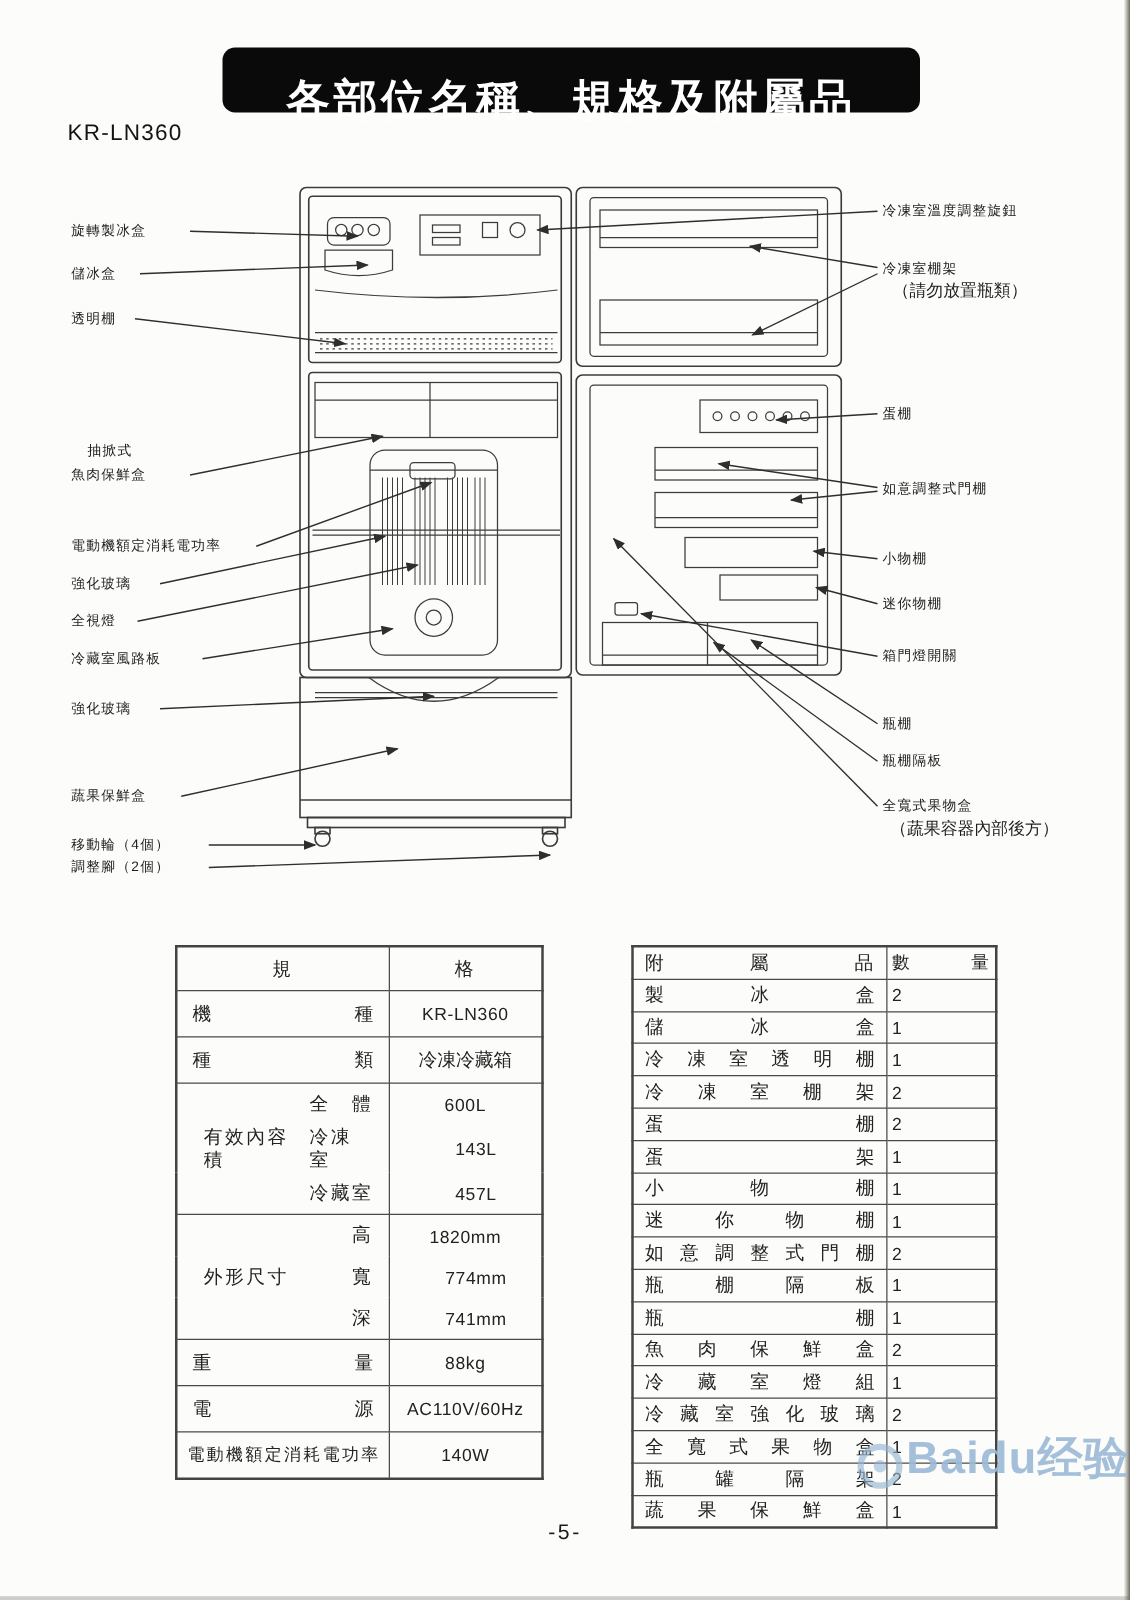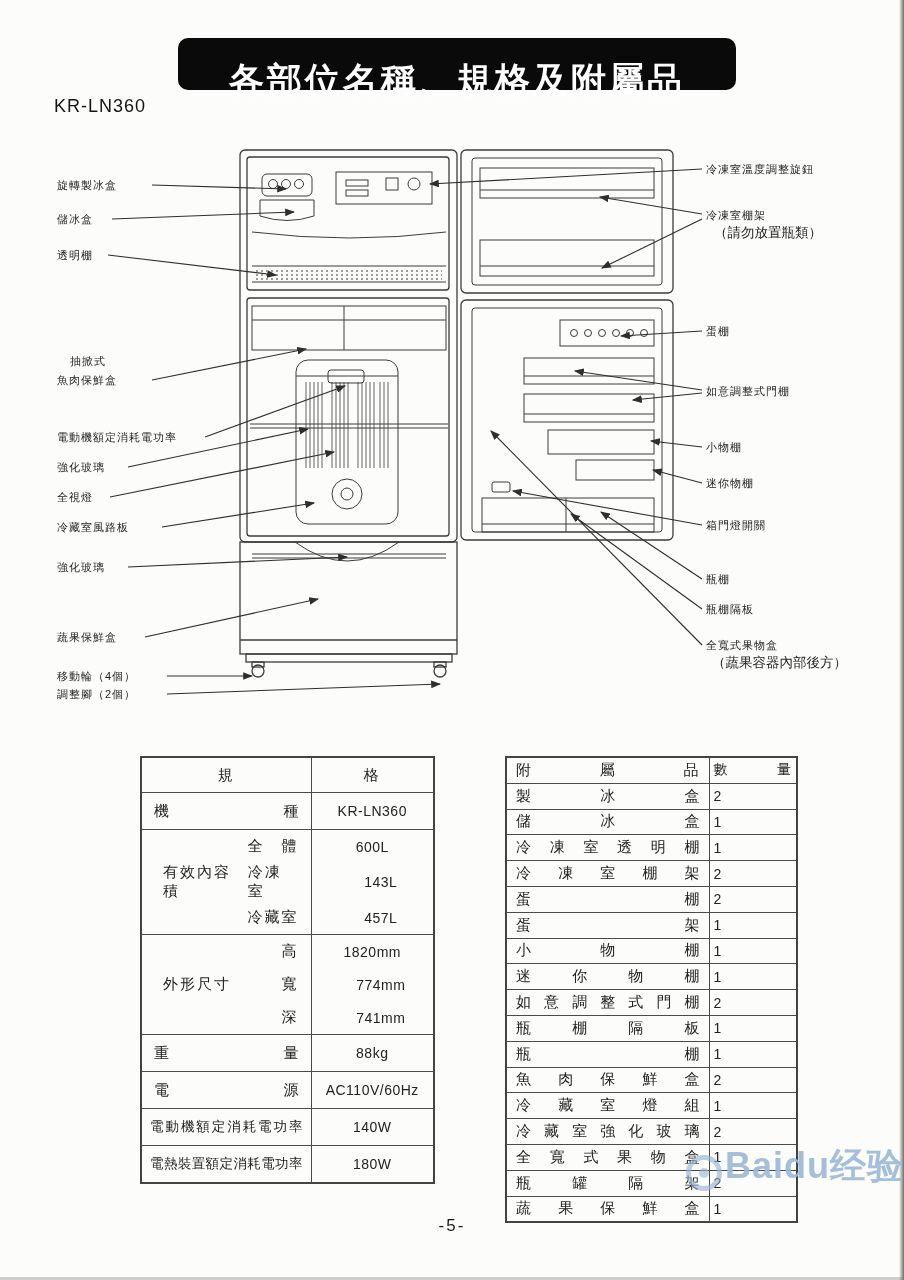--- a/index.html
+++ b/index.html
@@ -265,20 +265,24 @@
       </colgroup>
     <tbody>
         <tr class="hdr">
       <td>規</td>
       <td>格</td>
     </tr>
     <tr>
       <td class="spread">機種</td>
       <td class="c val">KR-LN360</td>
     </tr>
+    <tr>
+      <td class="spread">種類</td>
+      <td class="c">冷凍冷藏箱</td>
+    </tr>
     <tr class="sub nobb">
       <td>
         <div class="subcell">
               <span class="g"></span>
               <span class="s">全　體</span>
             </div>
       </td>
       <td class="c val">600L</td>
     </tr>
     <tr class="sub nob nobb">
@@ -330,24 +334,20 @@
       <td class="spread">重量</td>
       <td class="c val">88kg</td>
     </tr>
     <tr>
       <td class="spread">電源</td>
       <td class="c val">AC110V/60Hz</td>
     </tr>
     <tr>
       <td class="longlbl spread">電動機額定消耗電功率</td>
       <td class="c val">140W</td>
-    </tr>
-    <tr>
-      <td class="longlbl spread">電熱裝置額定消耗電功率</td>
-      <td class="c val">180W</td>
     </tr>
   </tbody>
     </table>
 
   <table class="acc">
     <colgroup>
         <col style="width:203px">
         <col style="width:88px">
       </colgroup>
     <tbody>

